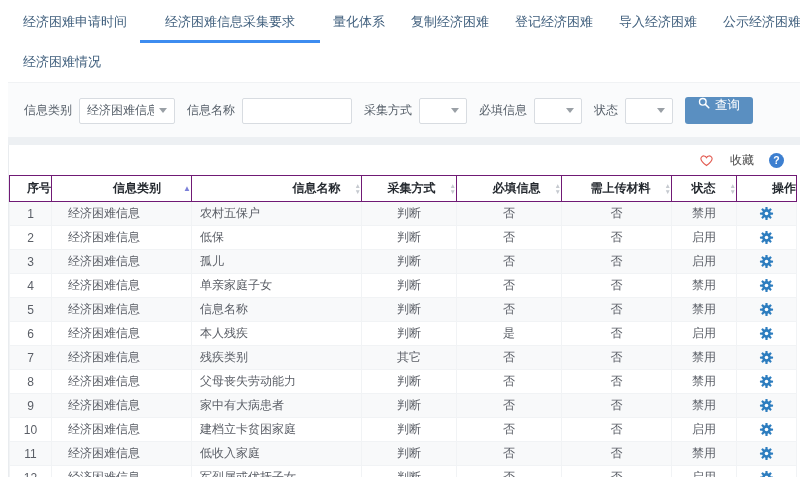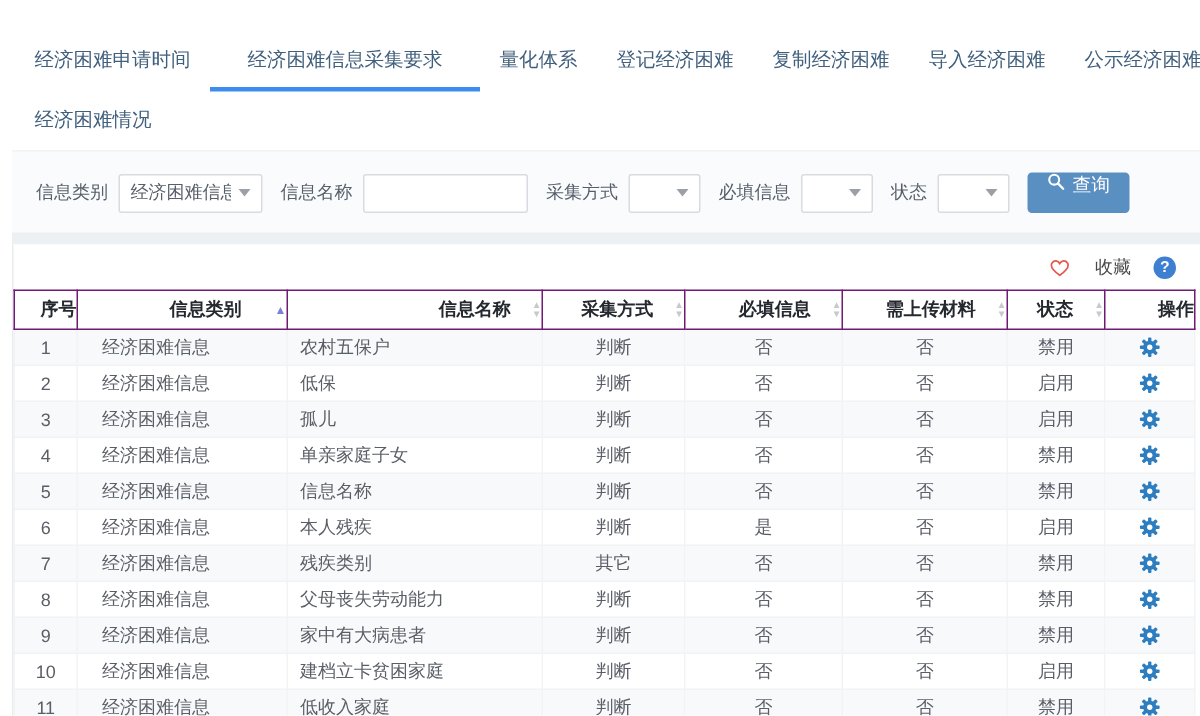--- a/index.html
+++ b/index.html
@@ -1,20 +1,20 @@
 <!DOCTYPE html>
 <html><head>
 <meta charset="utf-8">
 <style>
   * { margin:0; padding:0; box-sizing:border-box; }
   html,body { width:800px; height:477px; overflow:hidden; background:#fff;
     font-family:"Liberation Sans","DejaVu Sans",sans-serif; }
 
   
-  .tabbar { padding:21px 10px 0; background:#fff; }
+  .tabbar { padding:3px 10px 0; background:#fff; }
   .tab-row { display:flex; }
   .tab { padding:10px 13px 11px; font-size:13px; color:#41607e; cursor:pointer; white-space:nowrap; }
   .tab.active { padding:10px 25px 9px; border-bottom:3px solid #3d8cf0; }
 
   
   .filter-panel { margin-left:8px; background:#fafbfc; border-top:1px solid #f0f2f4;
     padding:14px 14px 13px 16px; display:flex; align-items:center; gap:7px;
     font-size:12px; color:#57606a; }
   .flabel { white-space:nowrap; margin-left:5px; }
   .flabel:first-child { margin-left:0; }
@@ -59,22 +59,22 @@
   .gear-btn { background:none; border:none; cursor:pointer; line-height:0; padding:2px; }
 </style>
 </head>
 <body>
 
 <nav class="tabbar">
     <div class="tab-row">
       <div class="tab">经济困难申请时间</div>
       <div class="tab active">经济困难信息采集要求</div>
       <div class="tab">量化体系</div>
+      <div class="tab">复制经济困难</div>
       <div class="tab">登记经济困难</div>
-      <div class="tab">复制经济困难</div>
       <div class="tab">导入经济困难</div>
       <div class="tab">公示经济困难</div>
     </div>
     <div class="tab-row">
       <div class="tab">经济困难情况</div>
     </div>
   </nav>
 
 <section class="filter-panel">
   <span class="flabel">信息类别</span>

